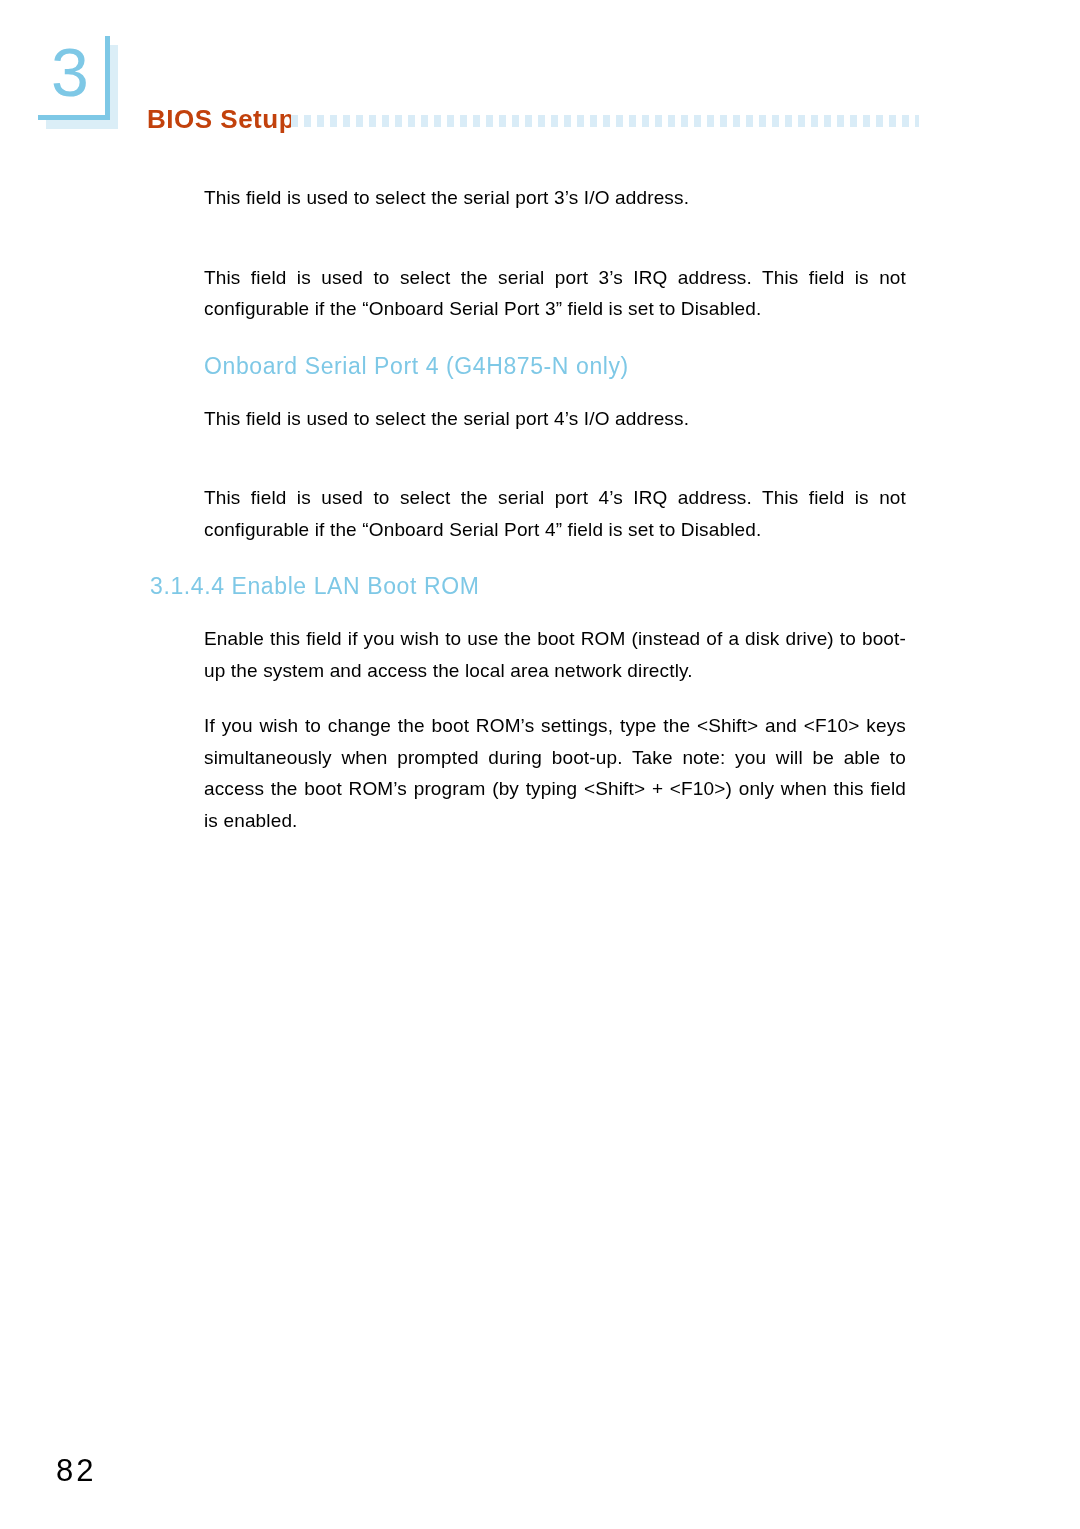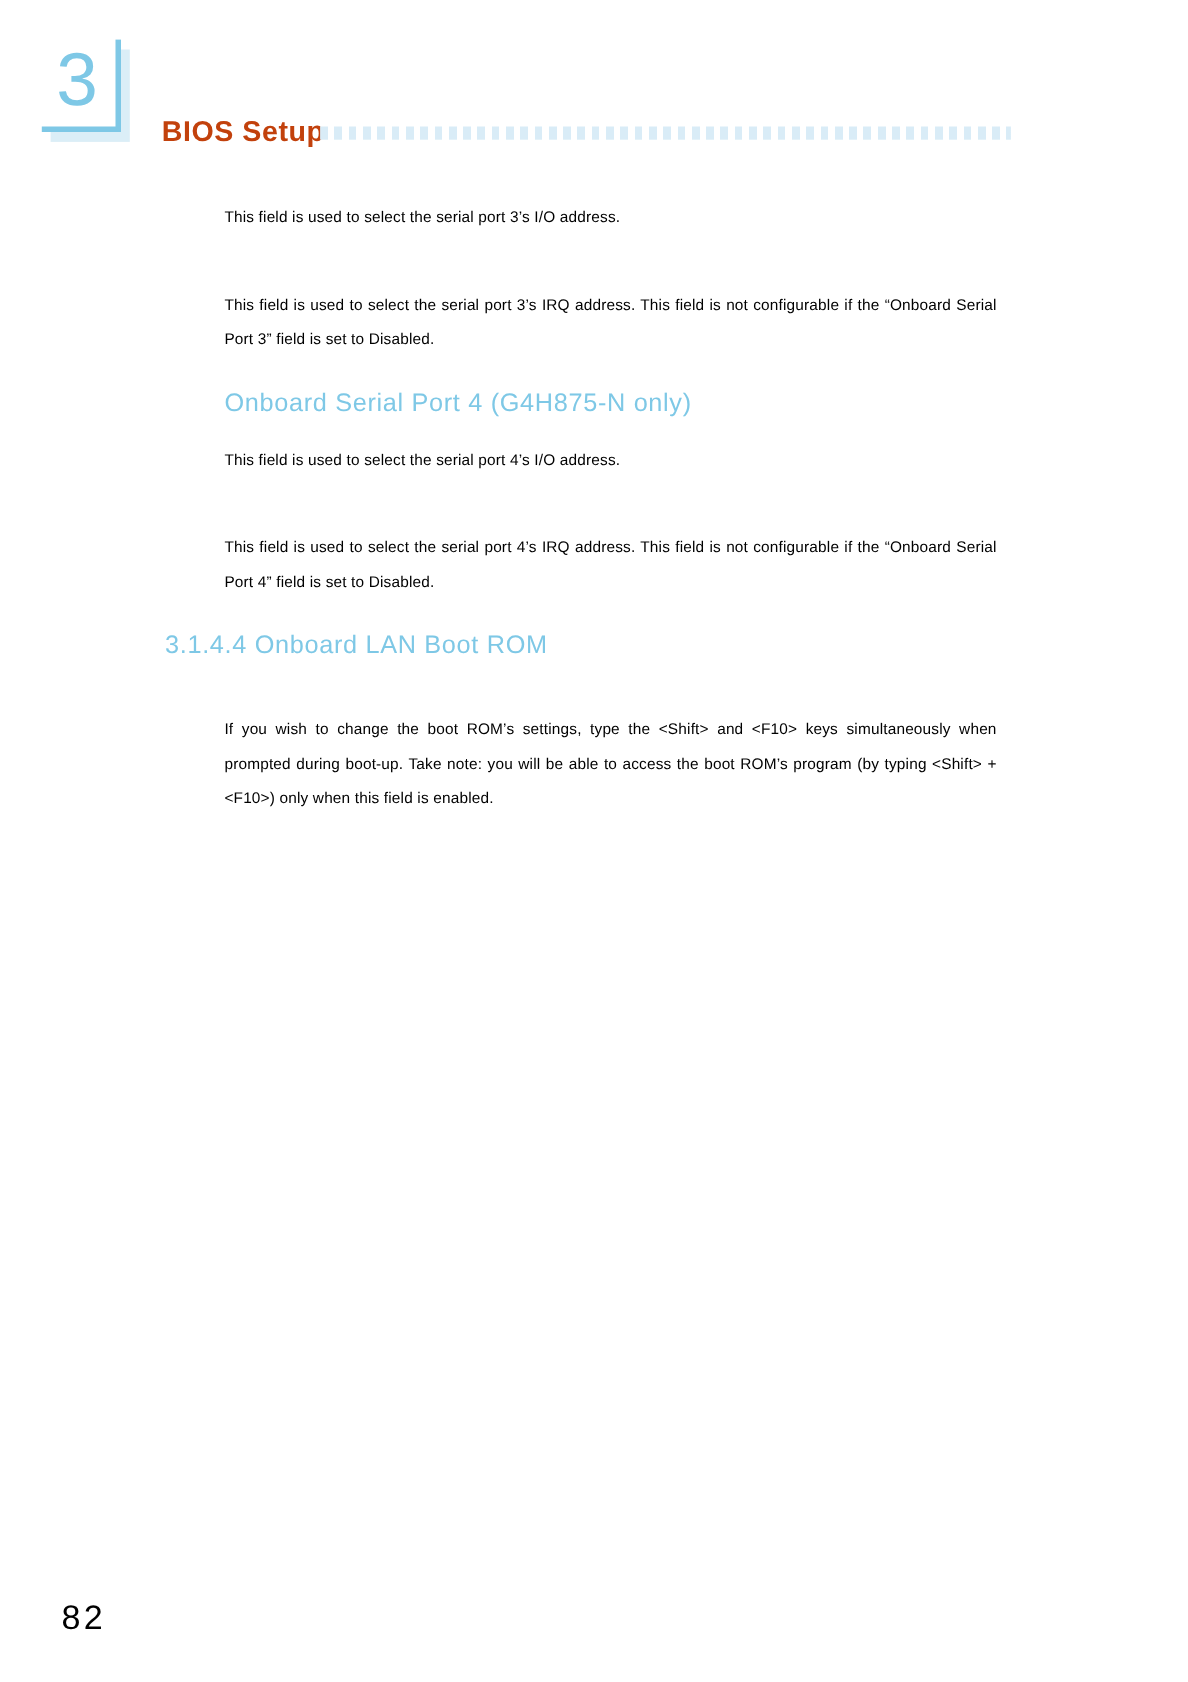--- a/index.html
+++ b/index.html
@@ -124,21 +124,21 @@
     font-weight: 400;
     color: #7ec8e6;
     letter-spacing: 0.6px;
     white-space: nowrap;
     position: relative;
     left: -54px;
   }
 
   p.body-text {
     margin: 0;
-    font-size: 14px;
+    font-size: 19px;
     line-height: 31.5px;
     color: #000000;
     text-align: justify;
     text-justify: inter-word;
     letter-spacing: 0.15px;
   }
   p.body-text.no-justify {
     text-align: left;
   }
 
@@ -188,22 +188,23 @@
 
     <h3 class="field-heading">Onboard Serial Port 4 (G4H875-N only)</h3>
     <div class="sp-heading-to-text"></div>
     <p class="body-text no-justify">This field is used to select the serial port 4’s I/O address.</p>
     <div class="sp-text-to-heading"></div>
 
     <div class="sp-heading-to-text"></div>
     <p class="body-text">This field is used to select the serial port 4’s IRQ address. This field is not configurable if the “Onboard Serial Port 4” field is set to Disabled.</p>
     <div class="sp-text-to-heading"></div>
 
-    <h3 class="section-heading">3.1.4.4  Onboard LAN Boot ROM</h3>
-    <div class="sp-heading-to-text"></div>
+    <h3 class="section-heading">3.1.4.4  Enable LAN Boot ROM</h3>
+    <div class="sp-heading-to-text"></div>
+    <p class="body-text">Enable this field if you wish to use the boot ROM (instead of a disk drive) to boot-up the system and access the local area network directly.</p>
     <div class="sp-para"></div>
     <p class="body-text">If you wish to change the boot ROM’s settings, type the &lt;Shift&gt; and &lt;F10&gt; keys simultaneously when prompted during boot-up. Take note: you will be able to access the boot ROM’s program (by typing &lt;Shift&gt; + &lt;F10&gt;) only when this field is enabled.</p>
 
   </div>
 
   <div class="page-number">82</div>
 
 </div>
 
 </body></html>

